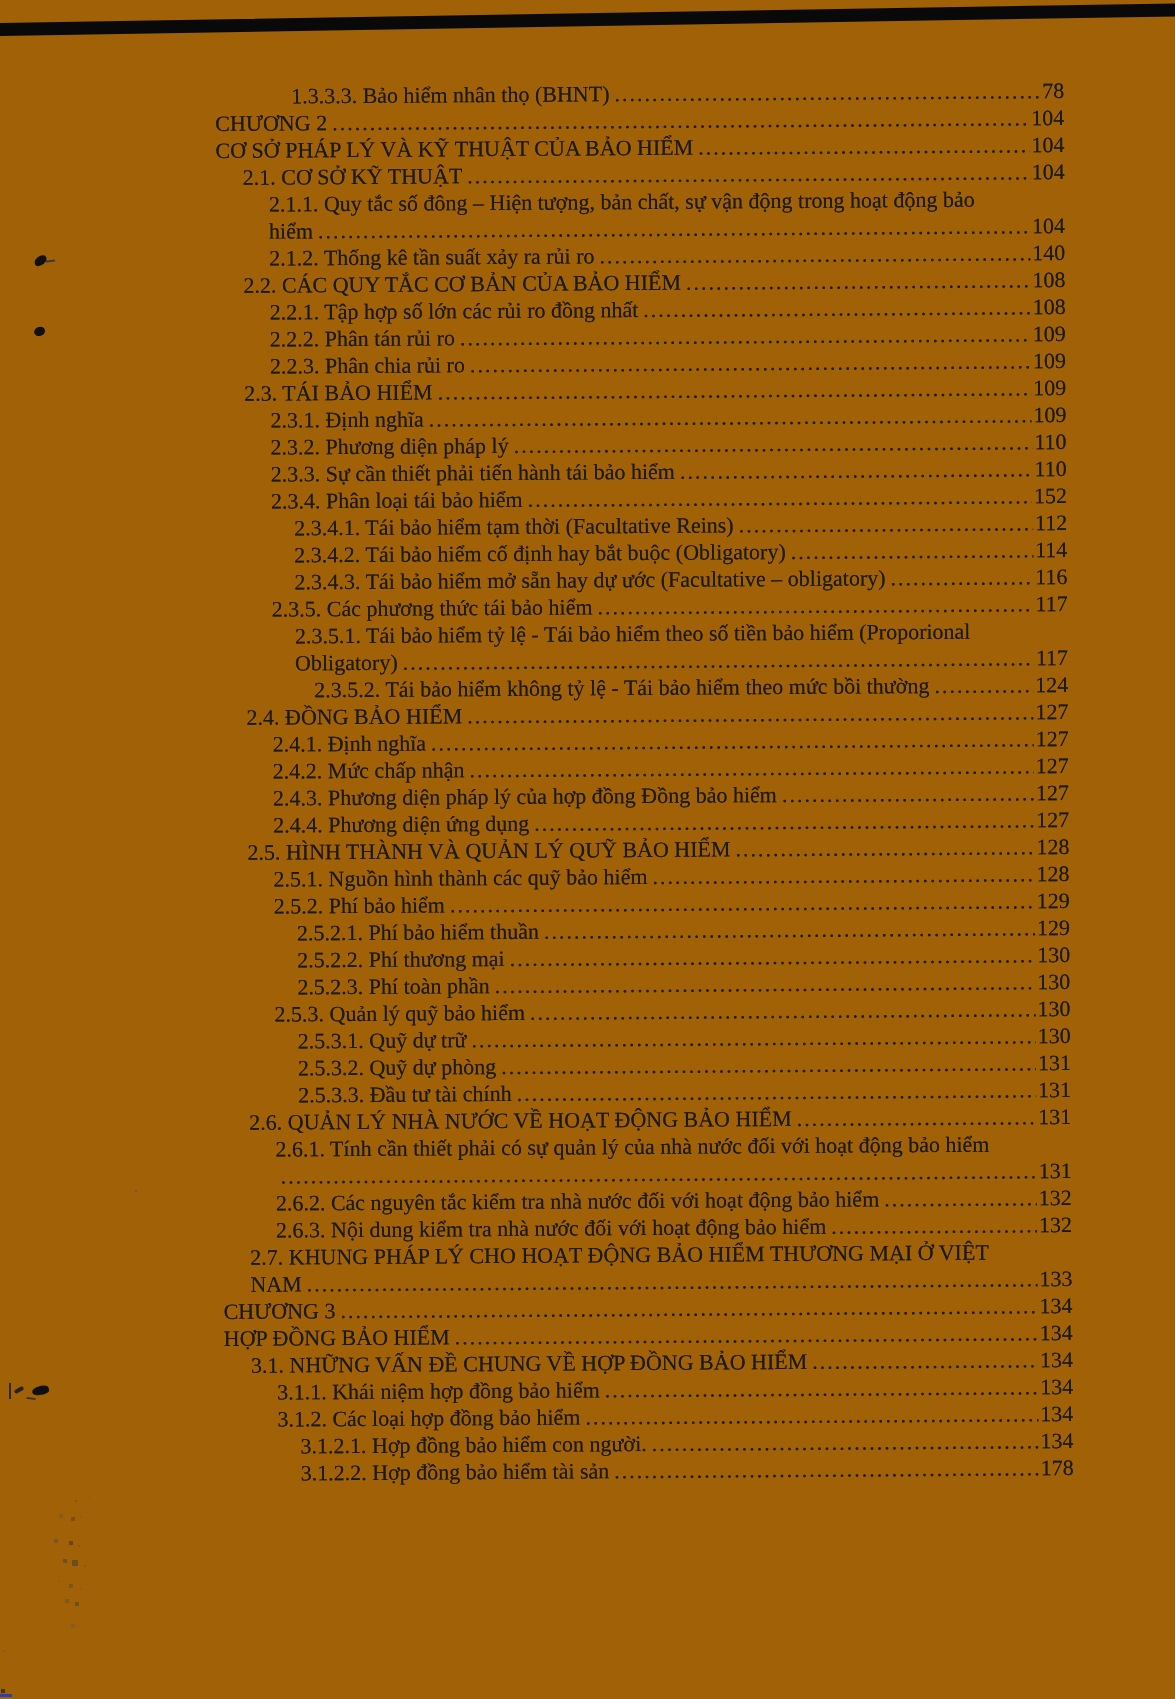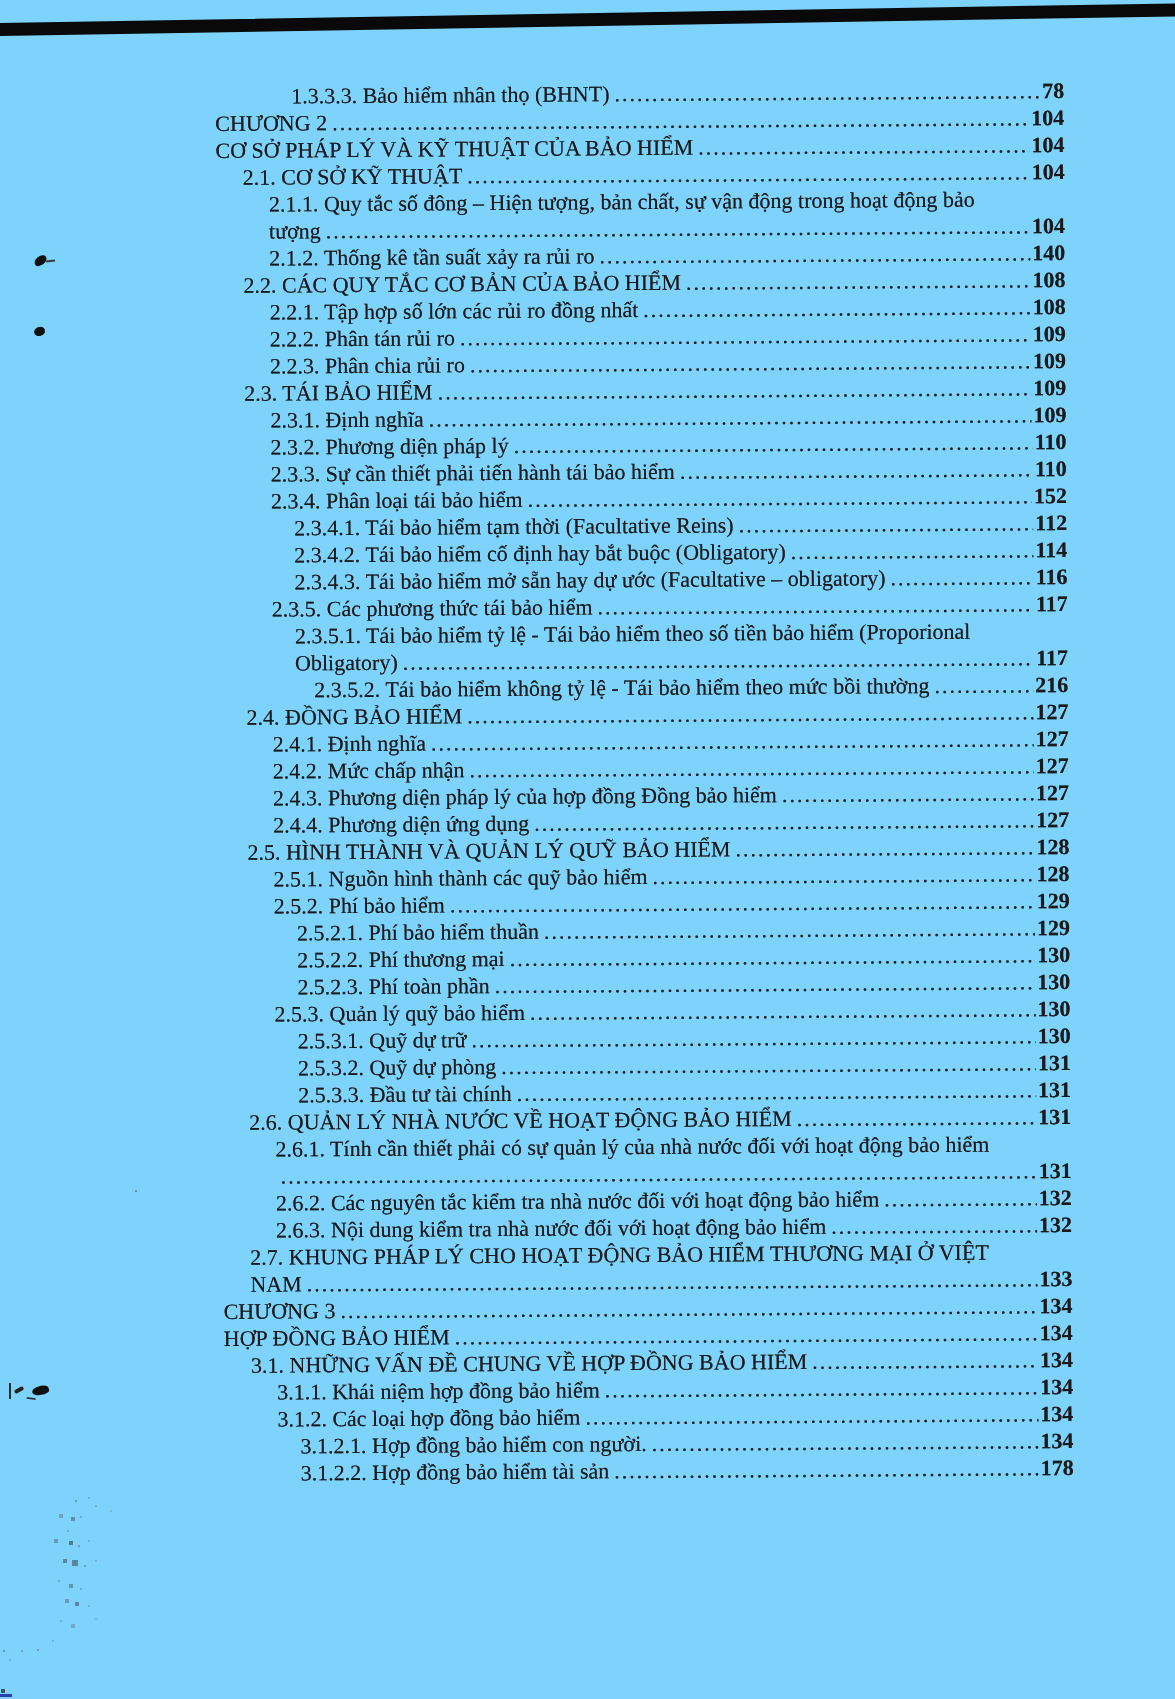--- a/index.html
+++ b/index.html
@@ -51,21 +51,21 @@
     overflow: hidden;
     white-space: nowrap;
     padding-left: 5px;
     padding-right: 5px;
     letter-spacing: 2px;
     color: #1c1c1c;
   }
   .toc-row .dots::after {
     content: "....................................................................................................................................................................................................................................................................";
   }
-  .toc-row .pg { white-space: nowrap; padding-left: 2px; font-weight: bold; }
+  .toc-row .pg { white-space: nowrap; padding-left: 2px; }
   .i0 { padding-left: 0; }
   .i1 { padding-left: 27px; }
   .i2 { padding-left: 53px; }
   .i3 { padding-left: 76px; }
   .i4 { padding-left: 95px; }
   
   .blob { position: absolute; background: #101010; }
   .blob-1 {
     left: 34px; top: 256px; width: 13px; height: 9px;
     border-radius: 65% 40% 60% 35%;
@@ -119,21 +119,21 @@
       135px 1190px 0 0 rgba(80,80,80,.50), 2px 1690px 0 1px rgba(40,40,40,.75);
   }
   .blue-mark {
     position: absolute; left: 0; top: 1694px;
     width: 12px; height: 3px;
   }
 </style>
 </head>
 <body>
 
-<div class="page" style="background: #7dd3fc;">
+<div class="page" style="background: #a16207;">
   <div class="scan-bar" style="background: rgb(9, 9, 9);"></div>
   <div class="scan-bar-smear" style="background: rgb(9, 9, 9);"></div>
 
   <main class="toc-wrap">
     <div id="toc-list" style="color: rgb(26, 26, 26);">
         <div class="toc-row i3">
           <span class="t">1.3.3.3. Bảo hiểm nhân thọ (BHNT)</span>
           <span class="dots"></span>
           <span class="pg">78</span>
         </div>
@@ -149,21 +149,21 @@
         </div>
         <div class="toc-row i1">
           <span class="t">2.1. CƠ SỞ KỸ THUẬT</span>
           <span class="dots"></span>
           <span class="pg">104</span>
         </div>
         <div class="toc-row i2">
           <span class="t">2.1.1. Quy tắc số đông – Hiện tượng, bản chất, sự vận động trong hoạt động bảo</span>
         </div>
         <div class="toc-row i2">
-          <span class="t">tượng</span>
+          <span class="t">hiểm</span>
           <span class="dots"></span>
           <span class="pg">104</span>
         </div>
         <div class="toc-row i2">
           <span class="t">2.1.2. Thống kê tần suất xảy ra rủi ro</span>
           <span class="dots"></span>
           <span class="pg">140</span>
         </div>
         <div class="toc-row i1">
           <span class="t">2.2. CÁC QUY TẮC CƠ BẢN CỦA BẢO HIỂM</span>
@@ -234,21 +234,21 @@
           <span class="t">2.3.5.1. Tái bảo hiểm tỷ lệ - Tái bảo hiểm theo số tiền bảo hiểm (Proporional</span>
         </div>
         <div class="toc-row i3">
           <span class="t">Obligatory)</span>
           <span class="dots"></span>
           <span class="pg">117</span>
         </div>
         <div class="toc-row i4">
           <span class="t">2.3.5.2. Tái bảo hiểm không tỷ lệ - Tái bảo hiểm theo mức bồi thường</span>
           <span class="dots"></span>
-          <span class="pg">216</span>
+          <span class="pg">124</span>
         </div>
         <div class="toc-row i1">
           <span class="t">2.4. ĐỒNG BẢO HIỂM</span>
           <span class="dots"></span>
           <span class="pg">127</span>
         </div>
         <div class="toc-row i2">
           <span class="t">2.4.1. Định nghĩa</span>
           <span class="dots"></span>
           <span class="pg">127</span>

